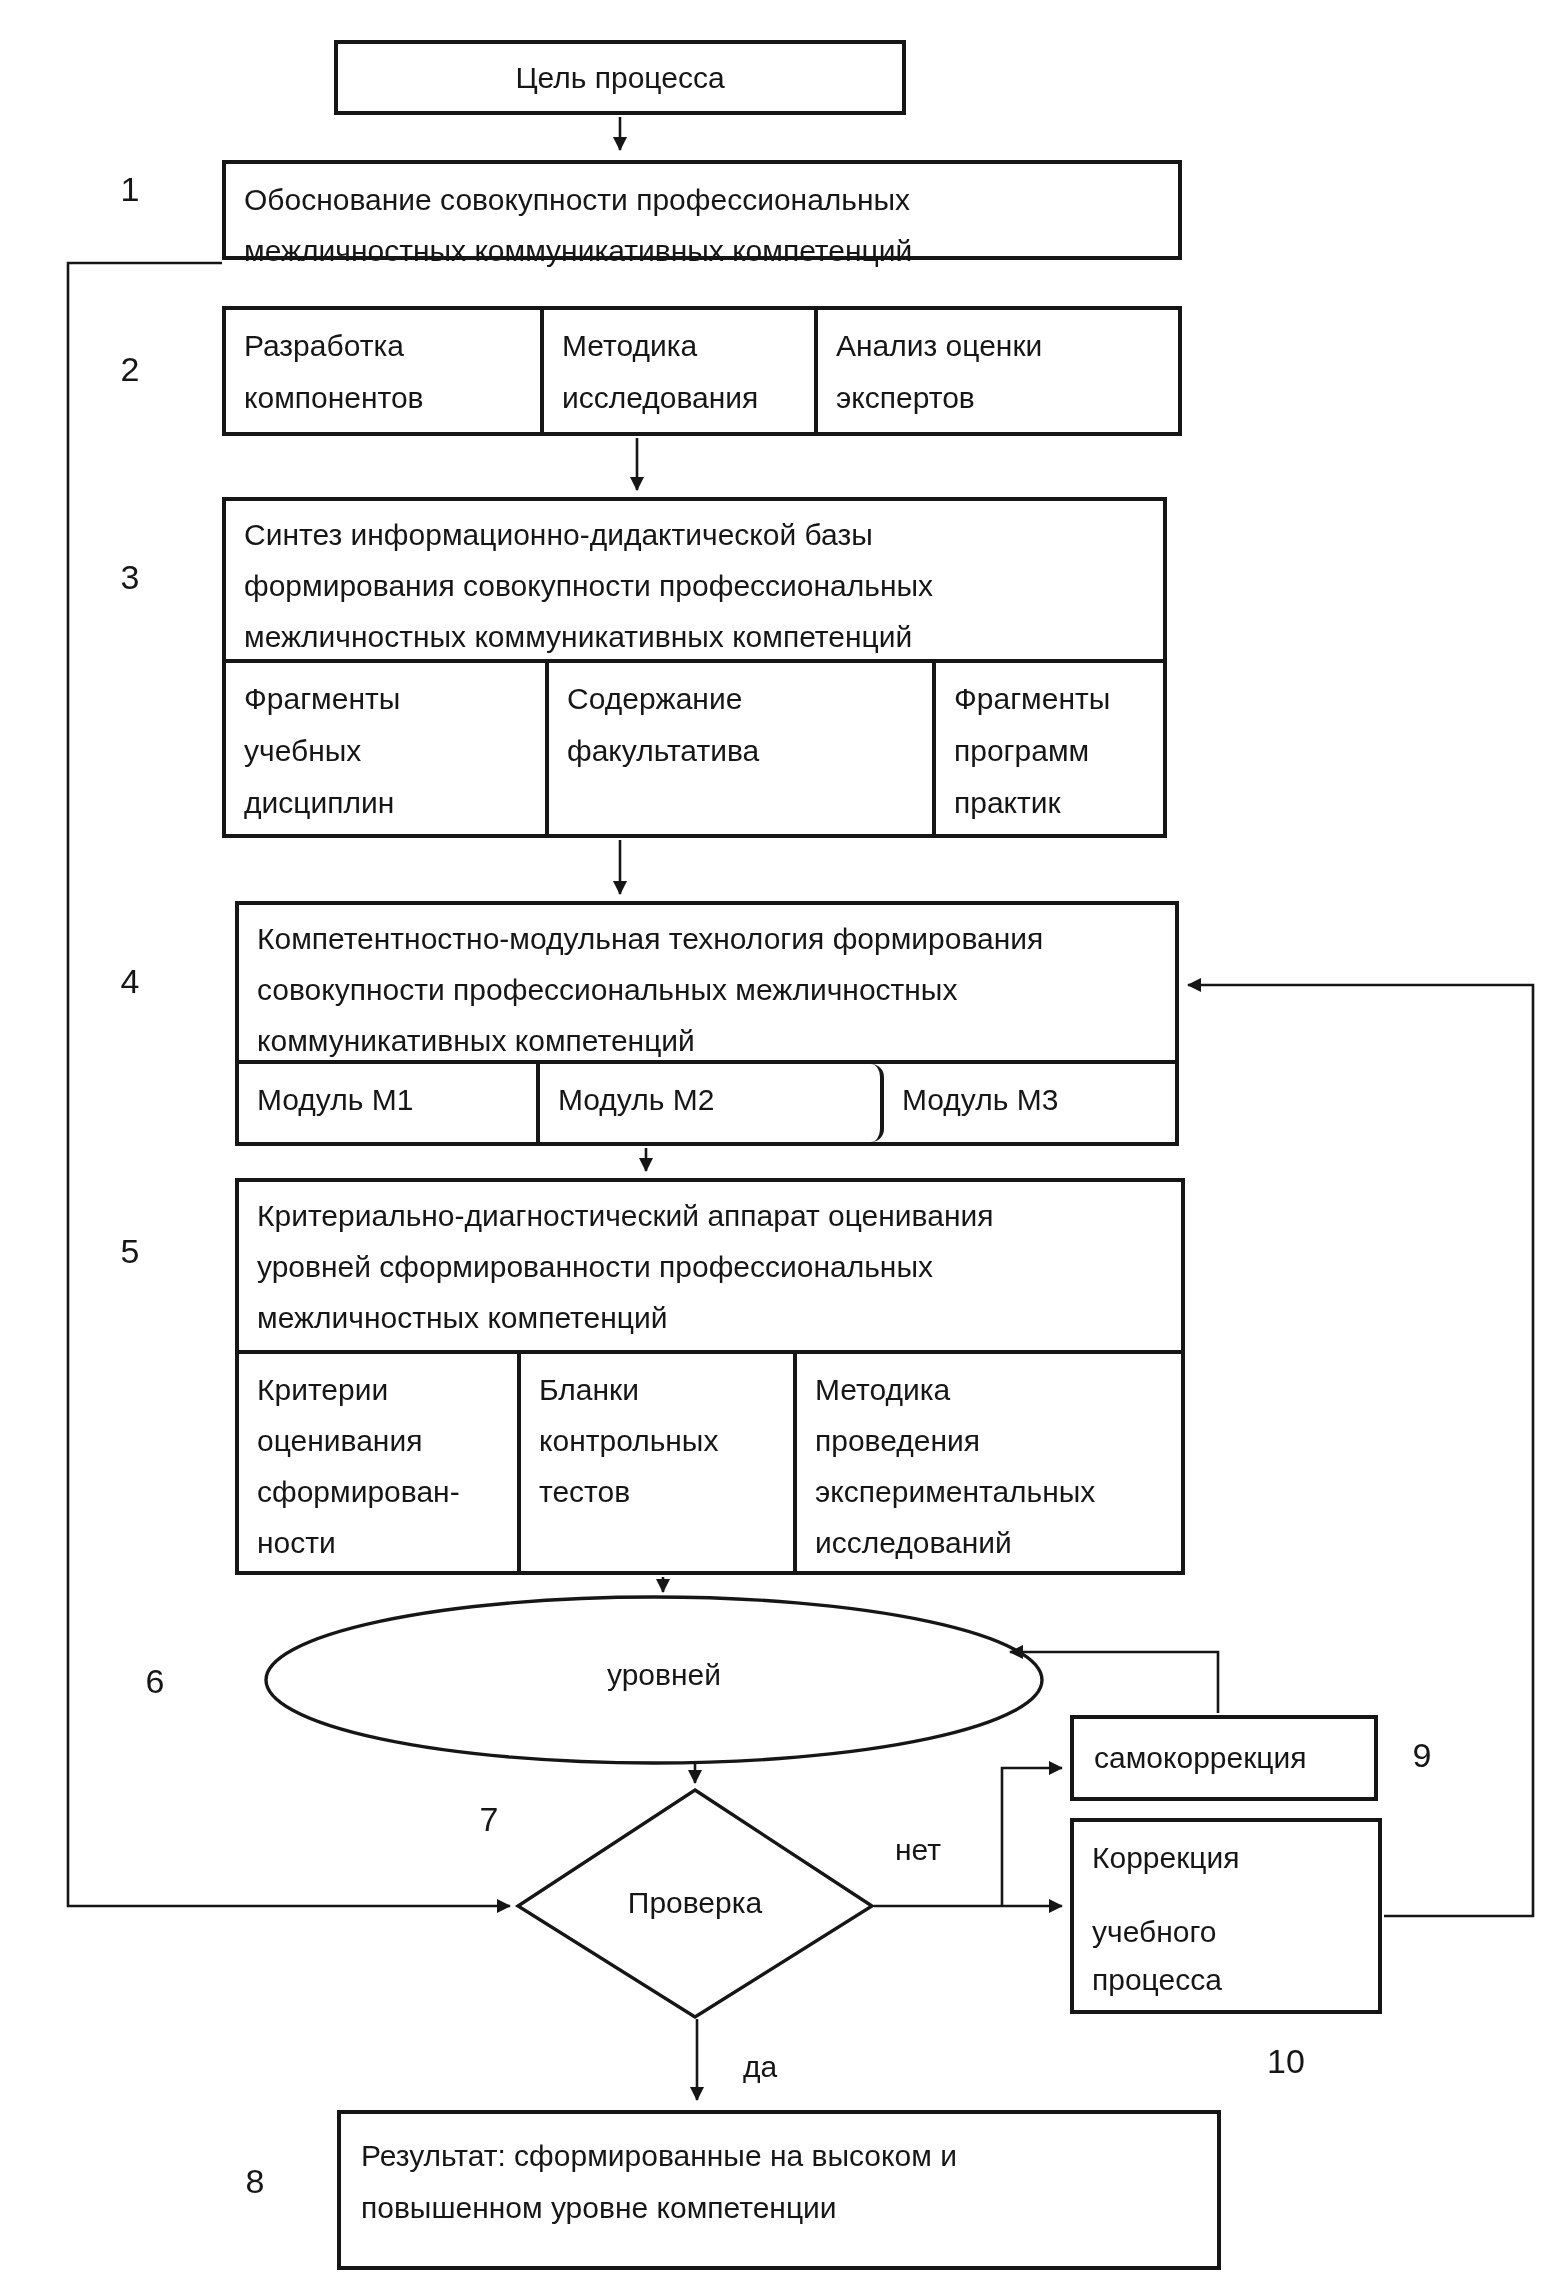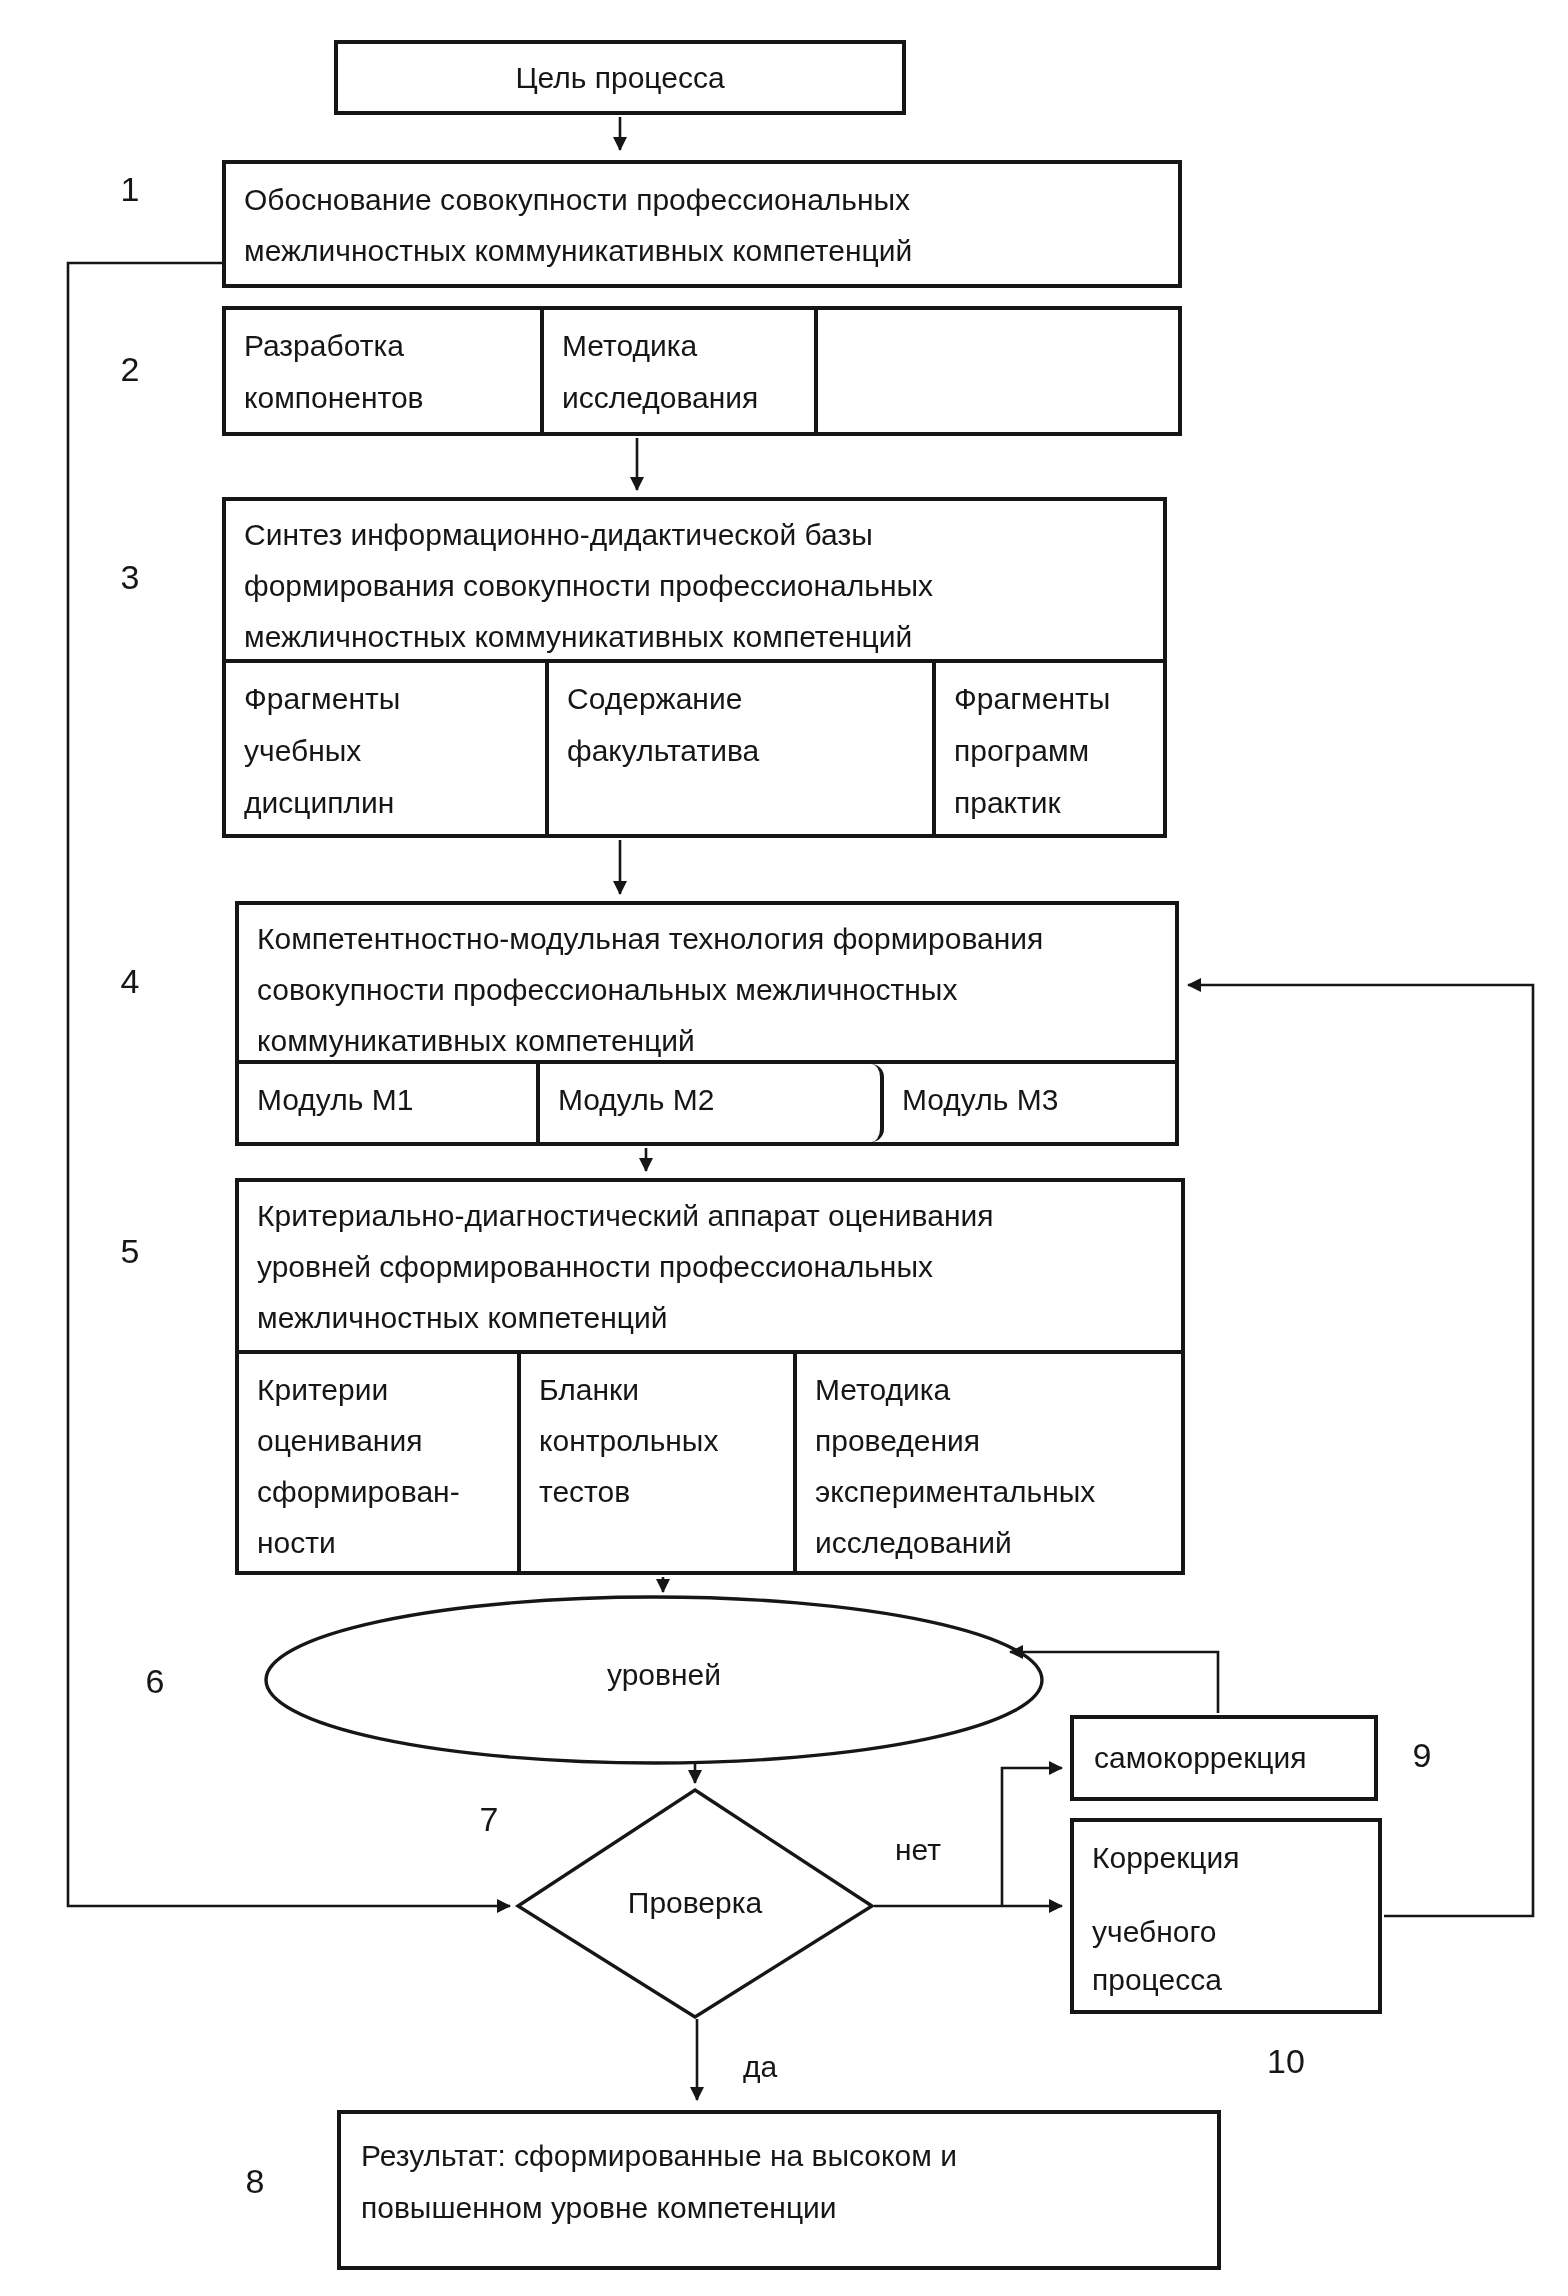--- a/index.html
+++ b/index.html
@@ -59,29 +59,31 @@
     <path class="wire" marker-end="url(#arr)" d="M1002,1906 V1768 H1062"></path>
     <path class="wire" marker-end="url(#arr)" d="M1218,1713 V1652 H1010"></path>
     <path class="wire" marker-end="url(#arr)" d="M1384,1916 H1533 V985 H1188"></path>
   </svg>
 
   <div class="box center" style="left:334px; top:40px; width:572px; height:75px;">
     <span>Цель процесса</span>
   </div>
 
   <div class="num" style="left:102px; top:170px;">1</div>
-  <div class="box ml plain" style="left:222px; top:160px; width:960px; height:128px;">Обоснование совокупности профессиональных
+  <div class="box ml plain" style="left:222px; top:160px; width:960px; height:100px;">Обоснование совокупности профессиональных
 межличностных коммуникативных компетенций</div>
 
   <div class="num" style="left:102px; top:350px;">2</div>
   <div class="box" style="left:222px; top:306px; width:960px; height:130px; display:flex;">
     <div class="cell ml" style="width:318px;">Разработка
 компонентов</div>
     <div class="cell ml" style="width:274px;">Методика
 исследования</div>
+    <div class="cell ml last">Анализ оценки
+экспертов</div>
   </div>
 
   <div class="num" style="left:102px; top:558px;">3</div>
   <div class="box unit" style="left:222px; top:497px; width:945px; height:341px;">
     <div class="hdr ml" style="height:158px;">Синтез информационно-дидактической базы
 формирования совокупности профессиональных
 межличностных коммуникативных компетенций</div>
     <div class="cellrow">
       <div class="cell ml" style="width:323px;">Фрагменты
 учебных

